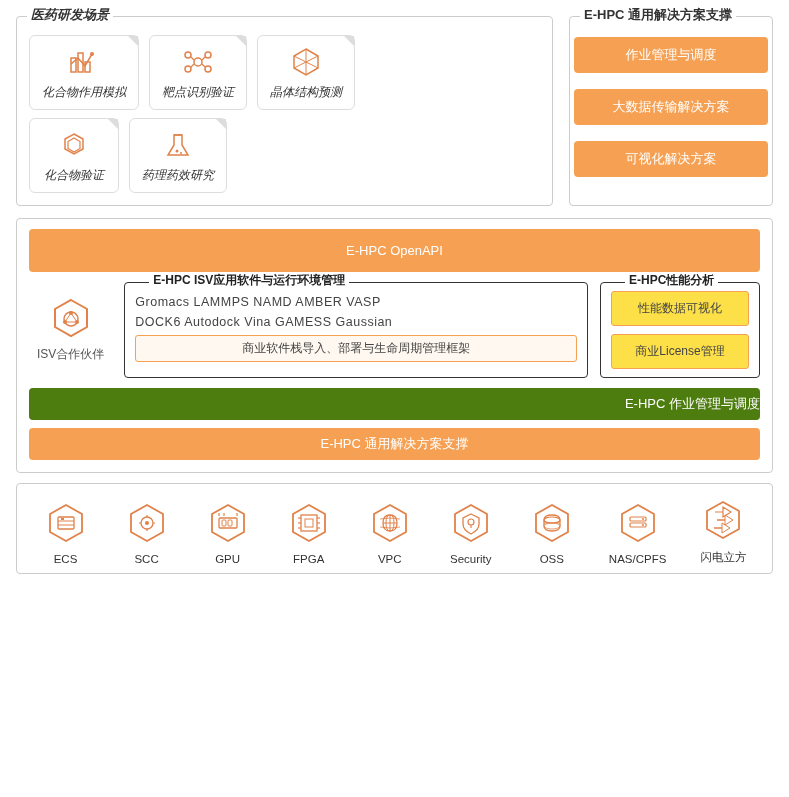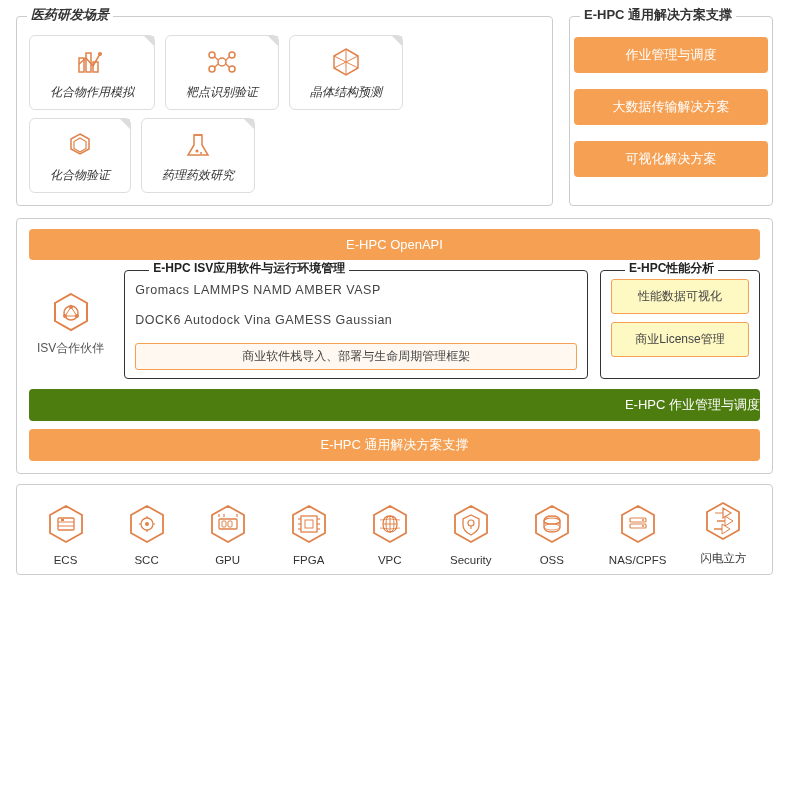--- a/index.html
+++ b/index.html
@@ -45,21 +45,21 @@
       gap: 8px;
       margin-top: 8px;
     }
     .medical-row {
       display: flex;
       gap: 10px;
     }
     .card {
       border: 1.5px solid #ddd;
       border-radius: 6px;
-      padding: 10px 20px 8px;
+      padding: 10px 12px 8px;
       display: flex;
       flex-direction: column;
       align-items: center;
       gap: 6px;
       min-width: 90px;
       background: #fff;
       position: relative;
     }
     .card::before {
       content: '';
@@ -112,21 +112,21 @@
       border: 1.5px solid #ccc;
       border-radius: 4px;
       padding: 10px 12px 12px;
       margin-bottom: 10px;
       position: relative;
     }
     .openapi-bar {
       background: #f5a052;
       color: #fff;
       text-align: center;
-      padding: 8px 0;
+      padding: 14px 0;
       border-radius: 4px;
       font-size: 13px;
       margin-bottom: 10px;
     }
 
     .middle-content {
       display: flex;
       gap: 12px;
       margin-bottom: 10px;
     }
@@ -172,21 +172,21 @@
       padding: 0 4px;
       font-size: 12px;
       font-weight: 600;
       color: #222;
       white-space: nowrap;
     }
     .software-list {
       margin-top: 4px;
       display: flex;
       flex-direction: column;
-      gap: 16px;
+      gap: 6px;
     }
     .software-row {
       font-size: 12.5px;
       color: #444;
       letter-spacing: 0.5px;
     }
     .software-framework {
       background: #fff8f0;
       border: 1px solid #f5a052;
       border-radius: 3px;
@@ -201,21 +201,21 @@
       border: 1.5px solid #333;
       border-radius: 4px;
       padding: 8px 10px;
       width: 160px;
       position: relative;
       display: flex;
       flex-direction: column;
       gap: 8px;
     }
     .perf-item {
-      background: #fef9c3;
+      background: #fde047;
       border: 1px solid #f5a052;
       border-radius: 3px;
       padding: 8px 6px;
       font-size: 12px;
       color: #444;
       text-align: center;
     }
 
     
     .job-bar {

